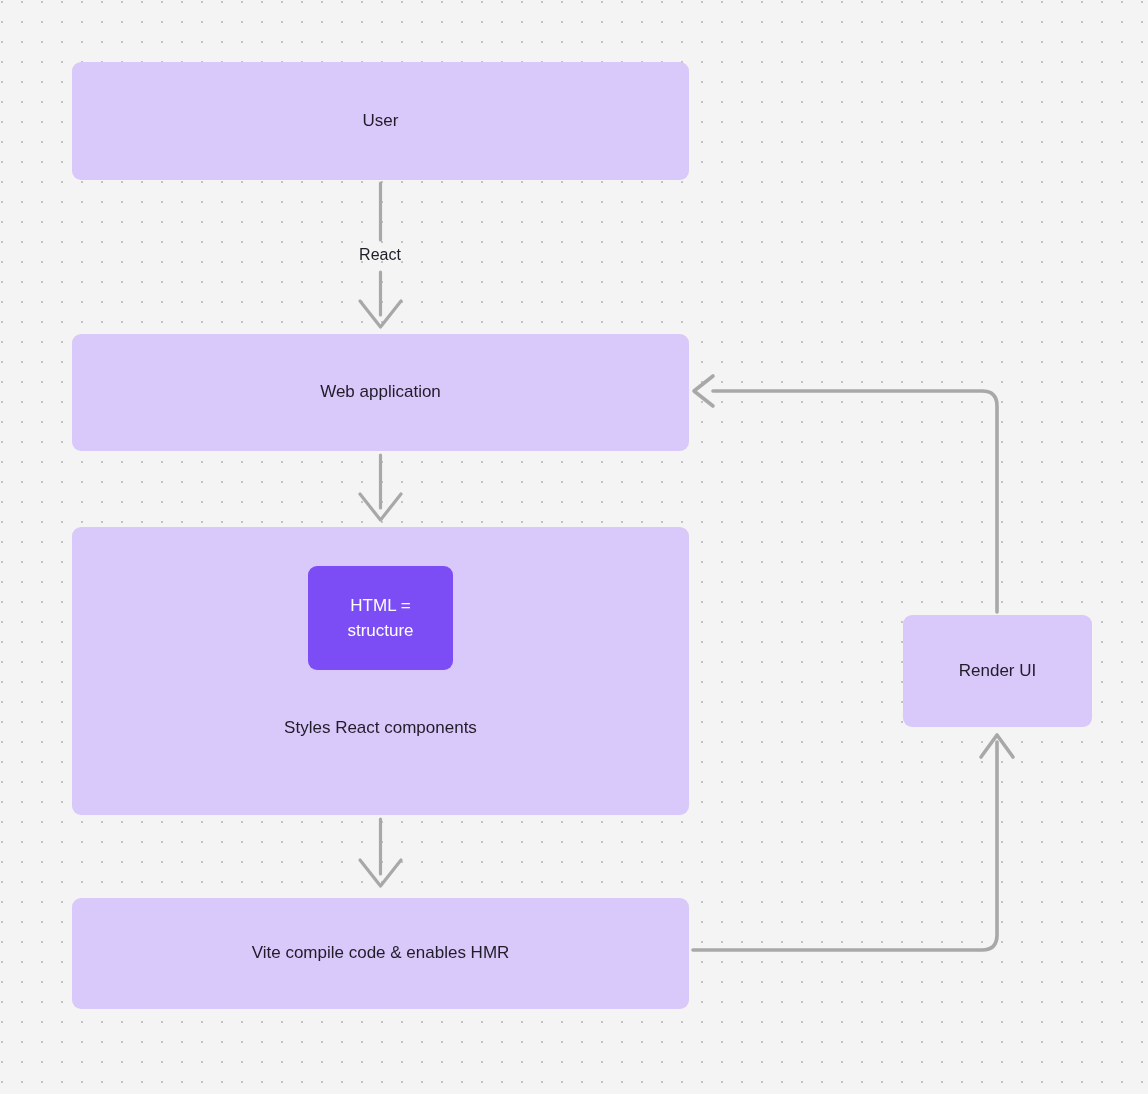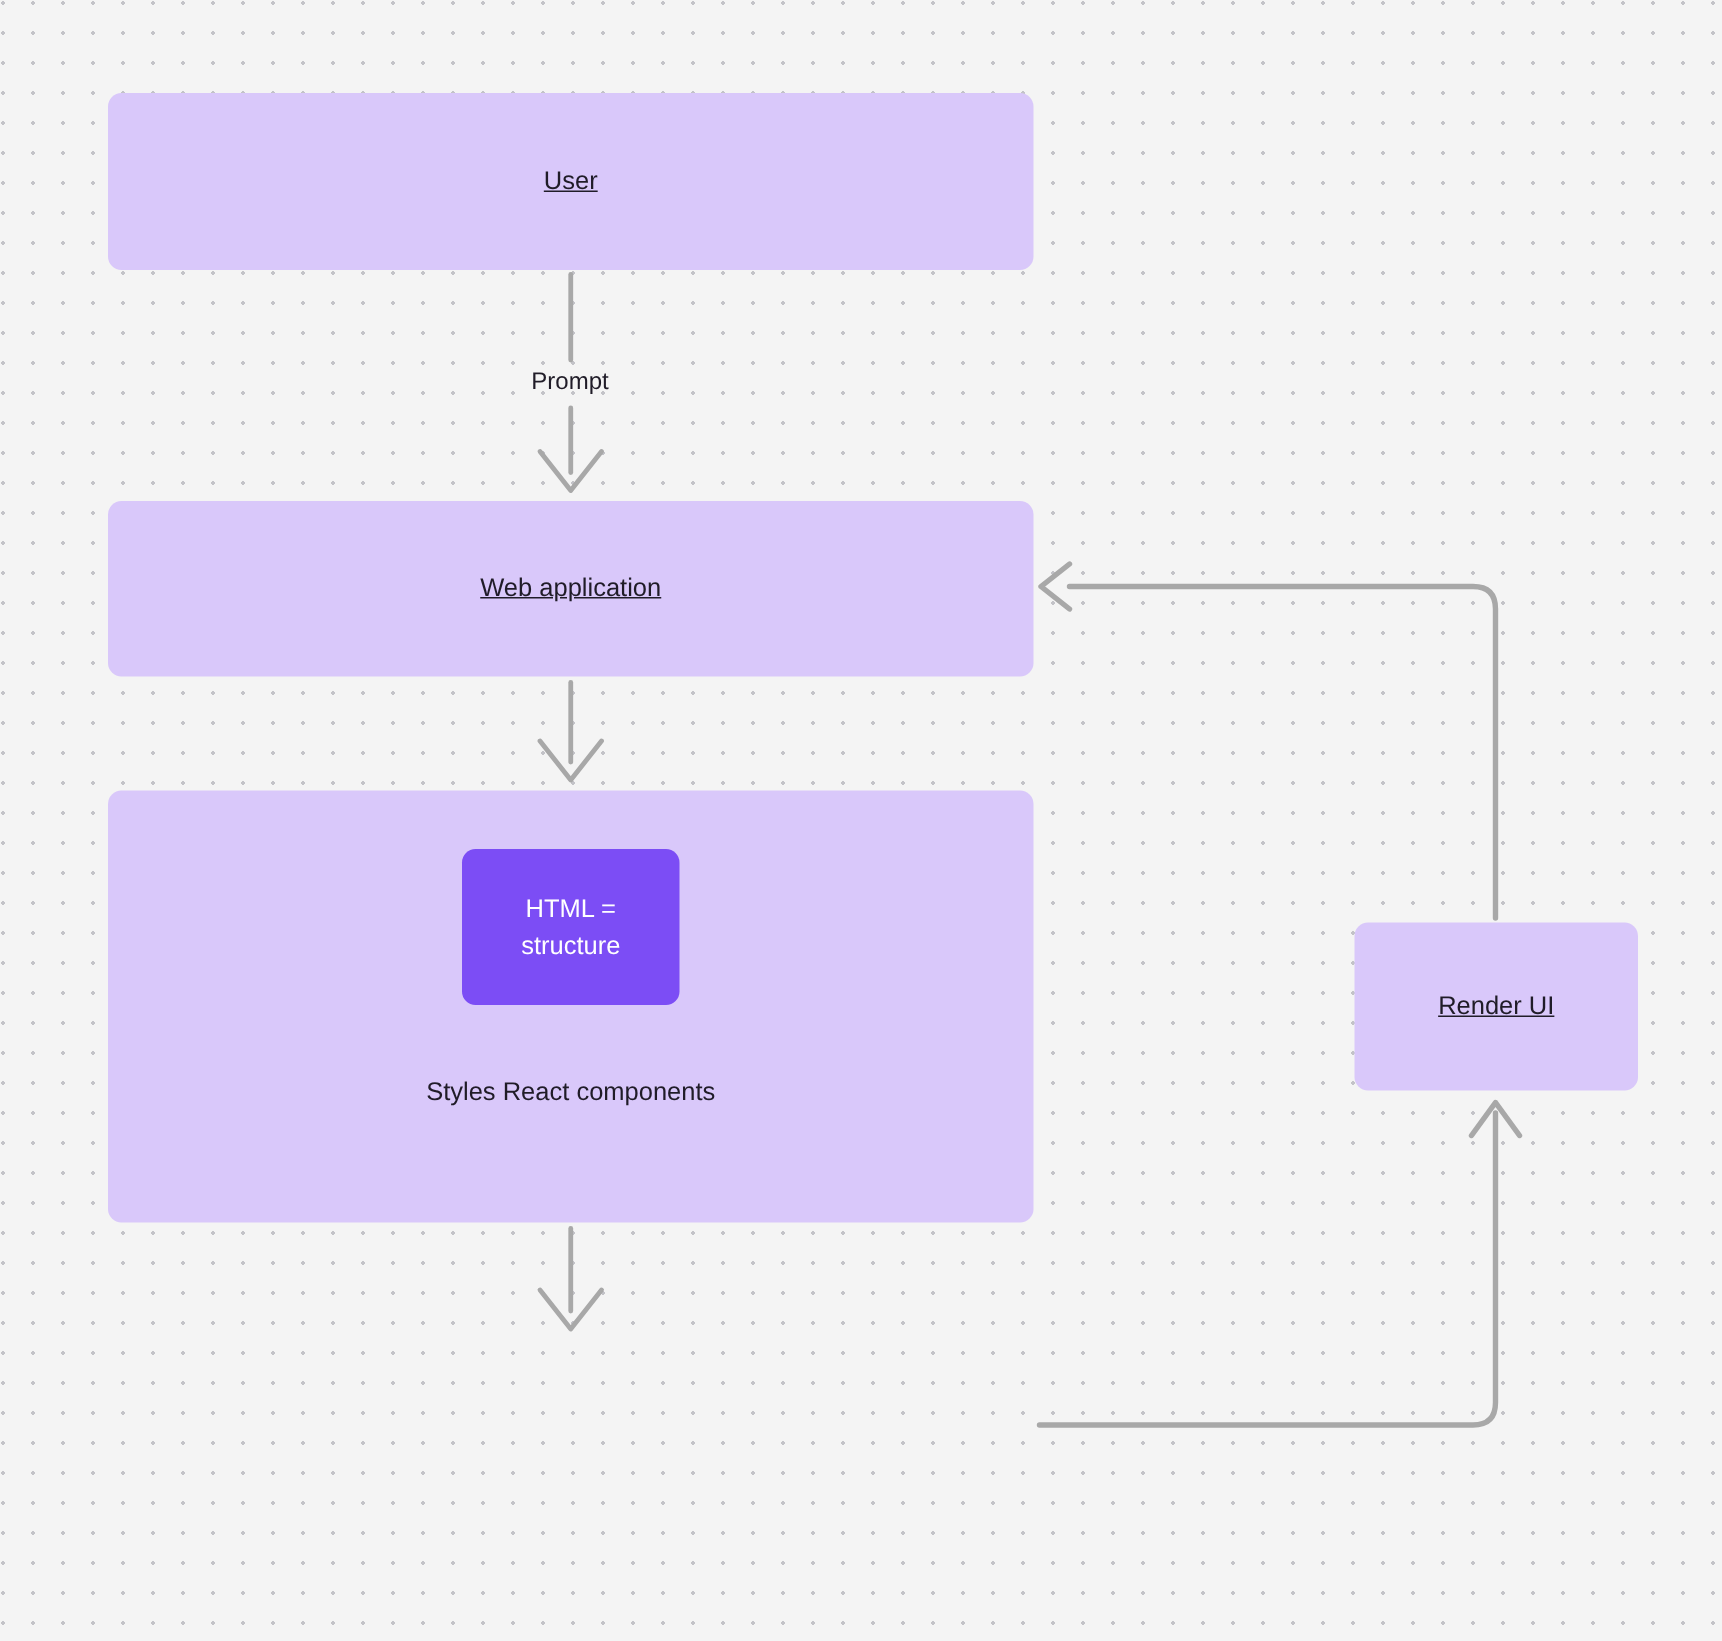--- a/index.html
+++ b/index.html
@@ -34,21 +34,20 @@
     pointer-events: none;
   }
 
   .node {
     position: absolute;
     box-sizing: border-box;
     display: flex;
     align-items: center;
     justify-content: center;
     border-radius: 9px;
-    text-decoration: underline;
   }
 
   .node-light {
     background-color: #d9c8fa;
     color: #201c28;
     font-size: 17px;
     line-height: 1.35;
   }
 
   .node-dark {
@@ -212,20 +211,23 @@
         </span>
       </div>
 
 
 
     </div>
 
     <div class="group-caption">Styles React components</div>
   </div>
 
+  <div class="node node-light" id="node-vite">
+    <span>Vite compile code &amp; enables HMR</span>
+  </div>
 
   <div class="node node-light" id="node-render-ui">
     <span>Render UI</span>
   </div>
 
-  <div class="edge-label" id="label-prompt">Prompt</div>
+  <div class="edge-label" id="label-prompt">React</div>
 
 </div>
 
 </body></html>

